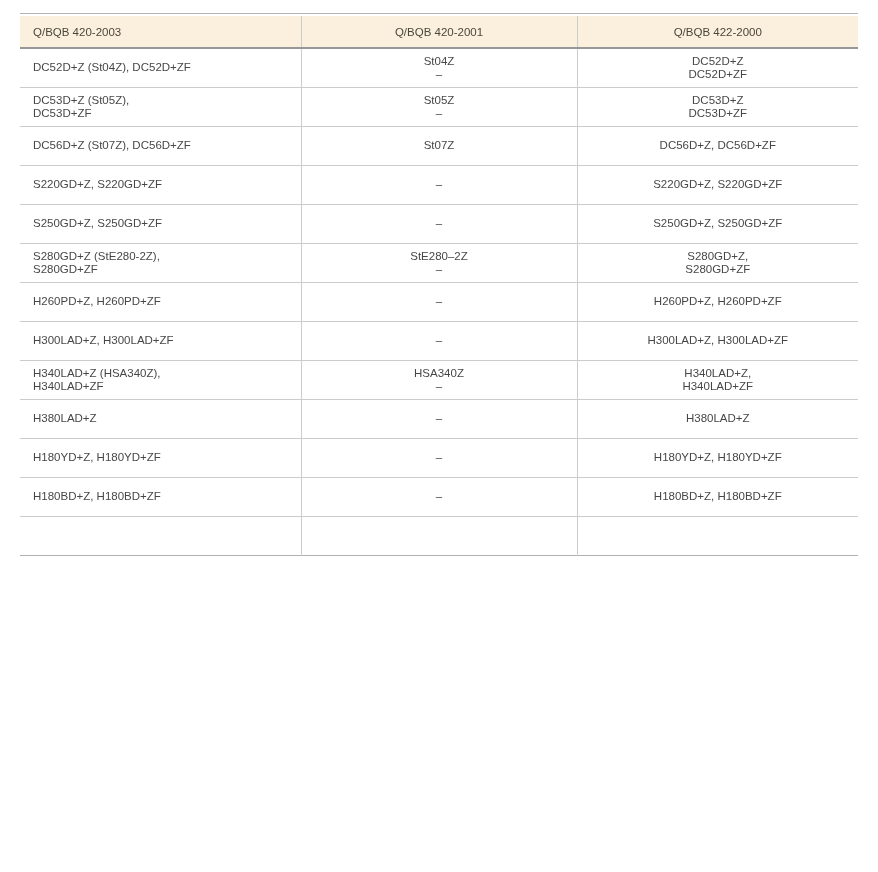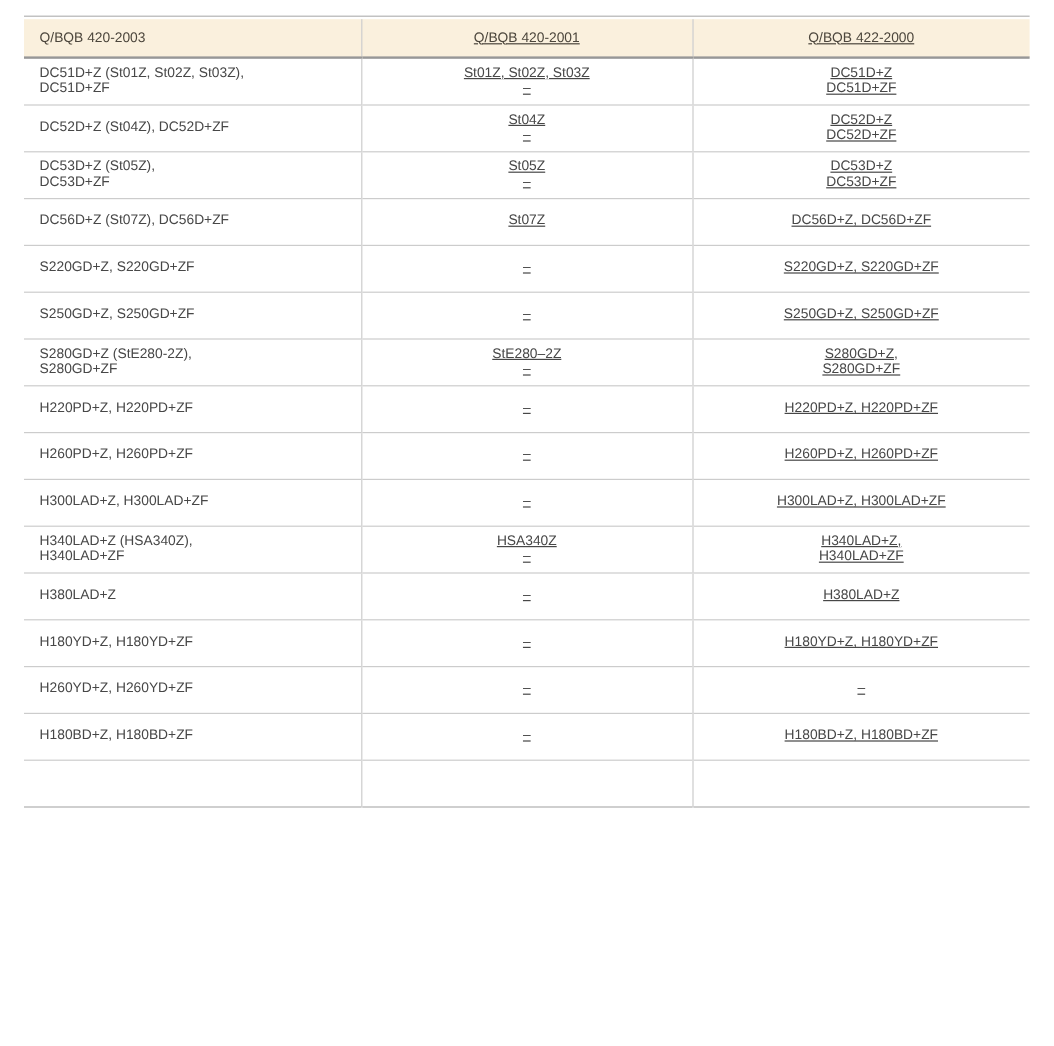--- a/index.html
+++ b/index.html
@@ -46,21 +46,20 @@
     text-align:center;
     padding:0 8px;
     border-bottom:2px solid var(--header-rule);
   }
   th.align-left, td.align-left{
     text-align:left;
     padding-left:13px;
   }
   th + th, td + td{
     border-left:1px solid var(--row-border);
-    text-decoration:underline;
   }
   tbody tr{
     border-bottom:1px solid var(--row-border);
   }
   tbody tr:last-child{
     border-bottom:1px solid var(--bottom-rule);
   }
   td{
     height:32px;
     padding:3px 8px;
@@ -84,34 +83,20 @@
     <thead>
       <tr>
           <th class="align-left">Q/BQB 420-2003</th>
           <th>Q/BQB 420-2001</th>
           <th>Q/BQB 422-2000</th>
         </tr>
     </thead>
     <tbody>
         <tr>
           <td class="align-left">
-            <div class="cell-line">DC51D+Z (St01Z, St02Z, St03Z),</div>
-            <div class="cell-line">DC51D+ZF</div>
-          </td>
-          <td>
-            <div class="cell-line">St01Z, St02Z, St03Z</div>
-            <div class="cell-line">–</div>
-          </td>
-          <td>
-            <div class="cell-line">DC51D+Z</div>
-            <div class="cell-line">DC51D+ZF</div>
-          </td>
-        </tr>
-        <tr>
-          <td class="align-left">
             <div class="cell-line">DC52D+Z (St04Z), DC52D+ZF</div>
           </td>
           <td>
             <div class="cell-line">St04Z</div>
             <div class="cell-line">–</div>
           </td>
           <td>
             <div class="cell-line">DC52D+Z</div>
             <div class="cell-line">DC52D+ZF</div>
           </td>
@@ -172,31 +157,20 @@
             <div class="cell-line">StE280–2Z</div>
             <div class="cell-line">–</div>
           </td>
           <td>
             <div class="cell-line">S280GD+Z,</div>
             <div class="cell-line">S280GD+ZF</div>
           </td>
         </tr>
         <tr>
           <td class="align-left">
-            <div class="cell-line">H220PD+Z, H220PD+ZF</div>
-          </td>
-          <td>
-            <div class="cell-line">–</div>
-          </td>
-          <td>
-            <div class="cell-line">H220PD+Z, H220PD+ZF</div>
-          </td>
-        </tr>
-        <tr>
-          <td class="align-left">
             <div class="cell-line">H260PD+Z, H260PD+ZF</div>
           </td>
           <td>
             <div class="cell-line">–</div>
           </td>
           <td>
             <div class="cell-line">H260PD+Z, H260PD+ZF</div>
           </td>
         </tr>
         <tr>
@@ -237,31 +211,20 @@
         </tr>
         <tr>
           <td class="align-left">
             <div class="cell-line">H180YD+Z, H180YD+ZF</div>
           </td>
           <td>
             <div class="cell-line">–</div>
           </td>
           <td>
             <div class="cell-line">H180YD+Z, H180YD+ZF</div>
-          </td>
-        </tr>
-        <tr>
-          <td class="align-left">
-            <div class="cell-line">H260YD+Z, H260YD+ZF</div>
-          </td>
-          <td>
-            <div class="cell-line">–</div>
-          </td>
-          <td>
-            <div class="cell-line">–</div>
           </td>
         </tr>
         <tr>
           <td class="align-left">
             <div class="cell-line">H180BD+Z, H180BD+ZF</div>
           </td>
           <td>
             <div class="cell-line">–</div>
           </td>
           <td>

